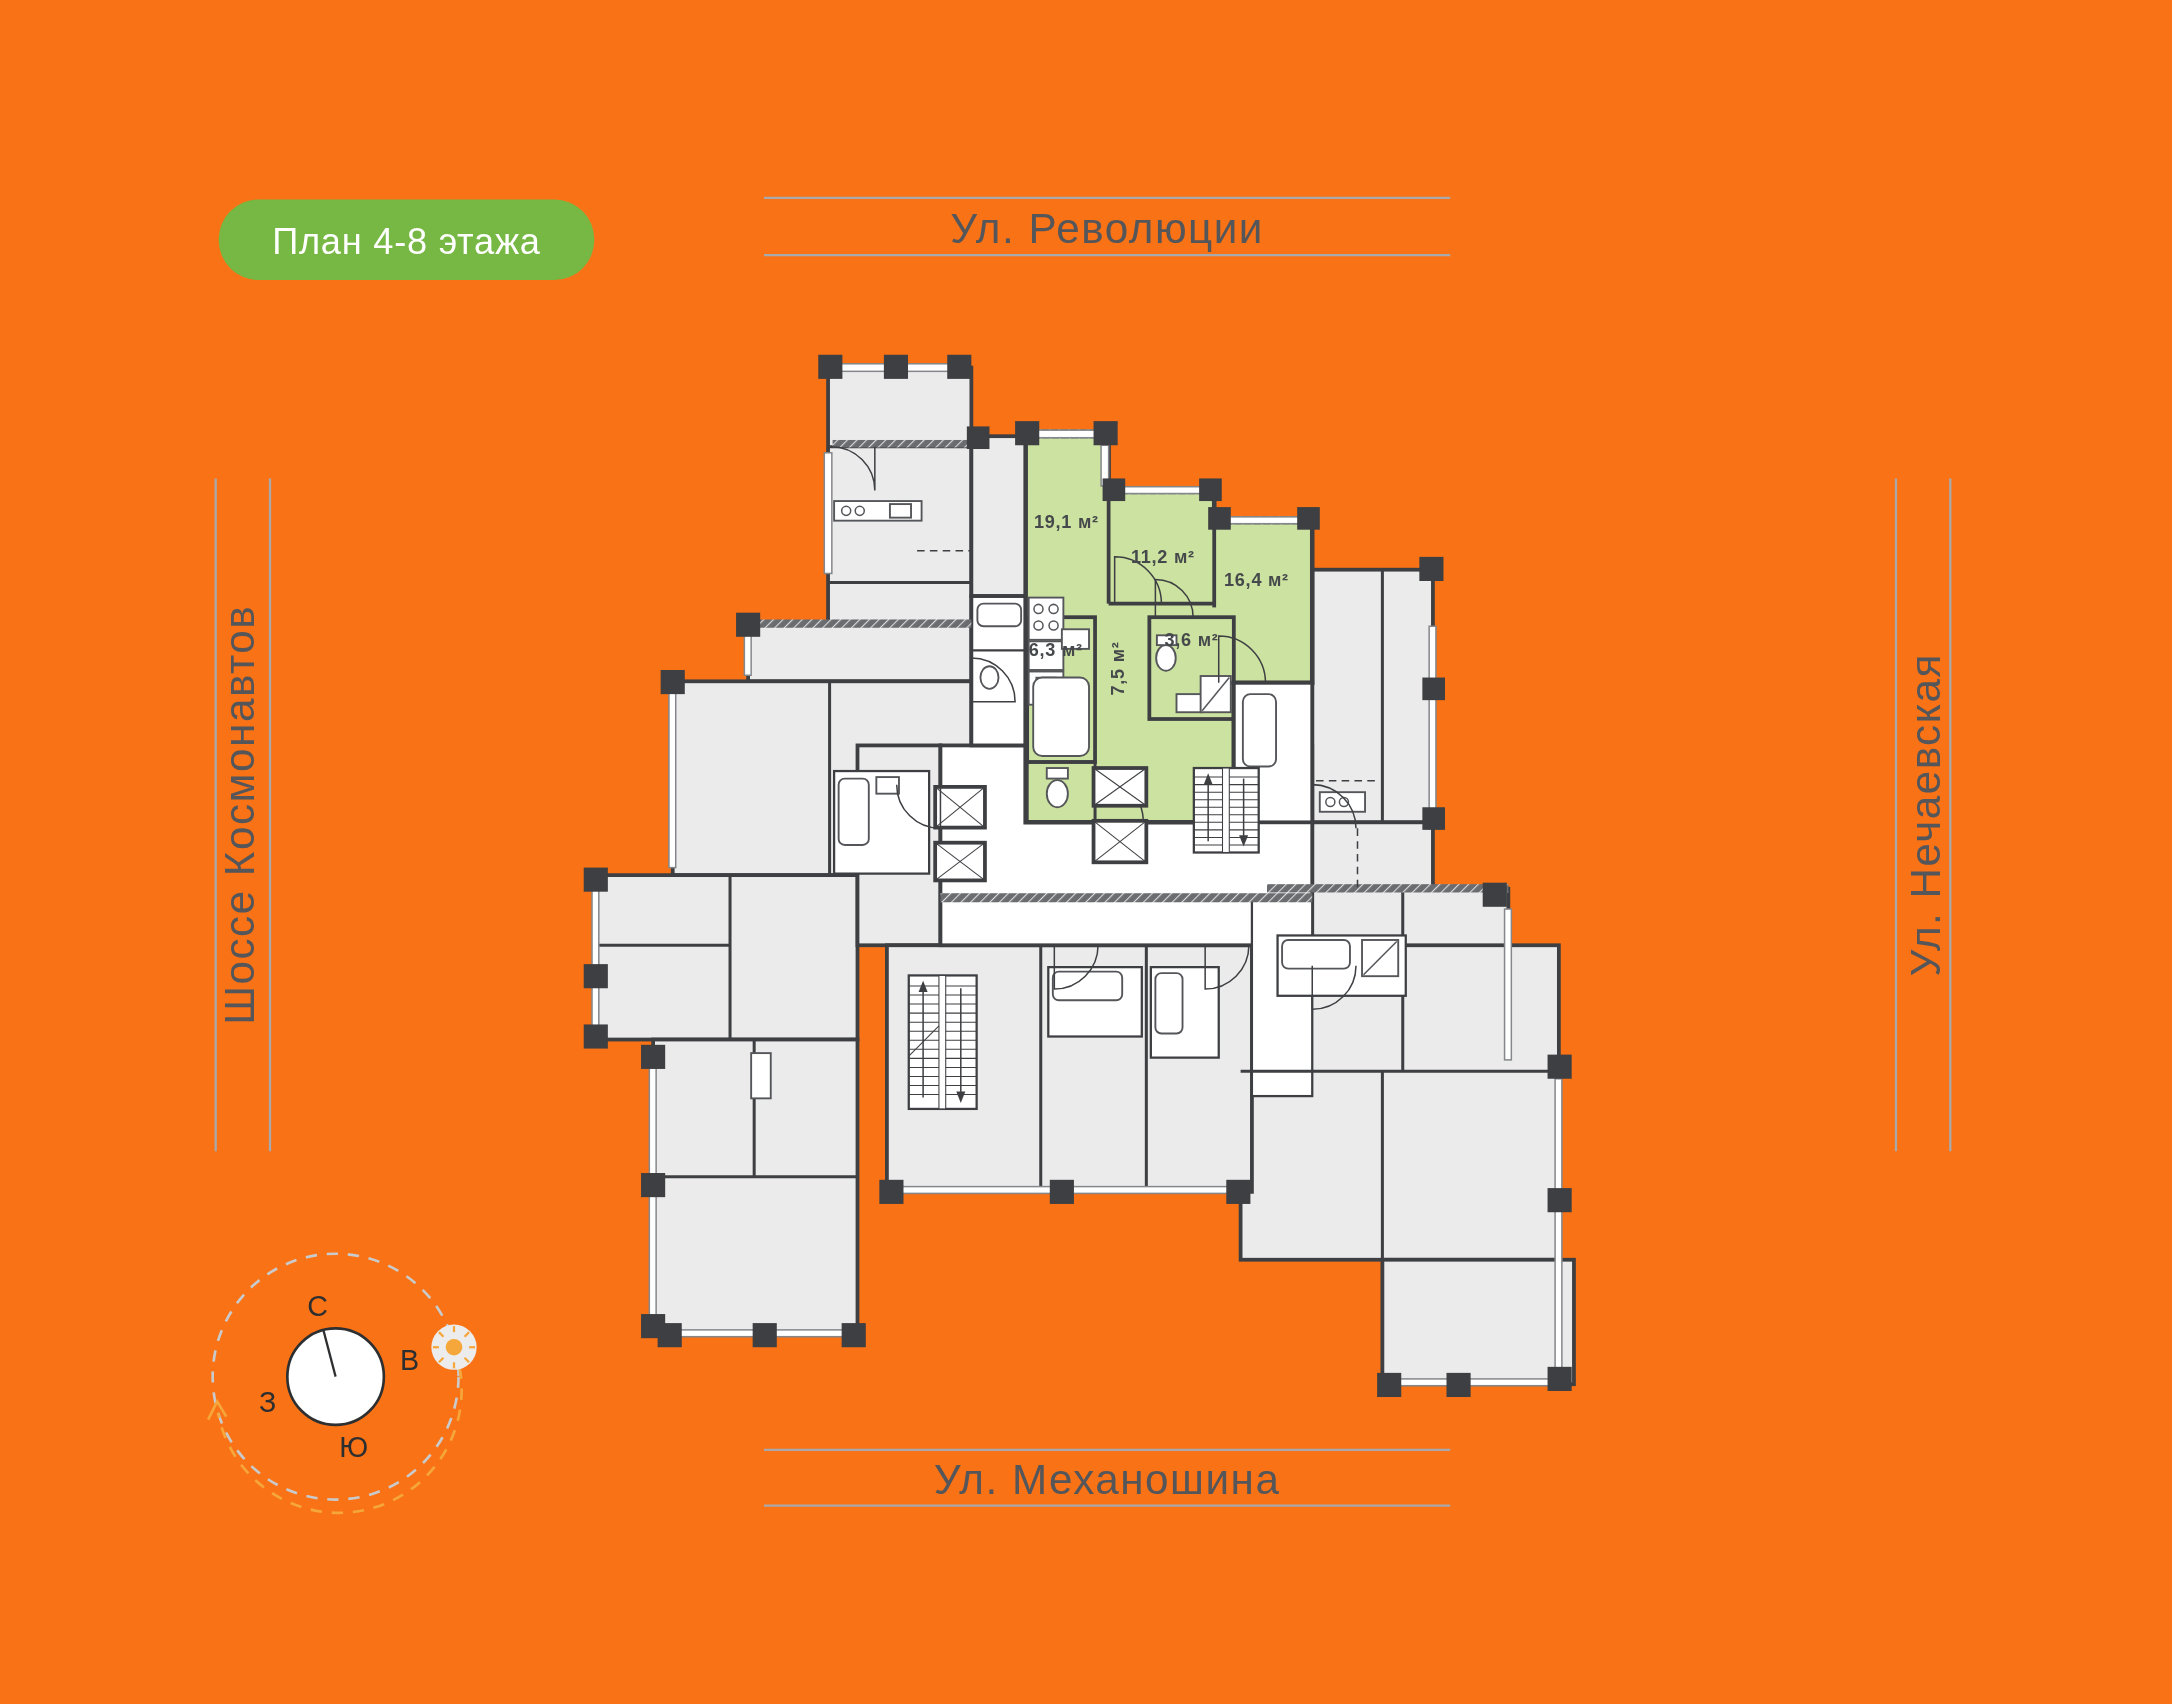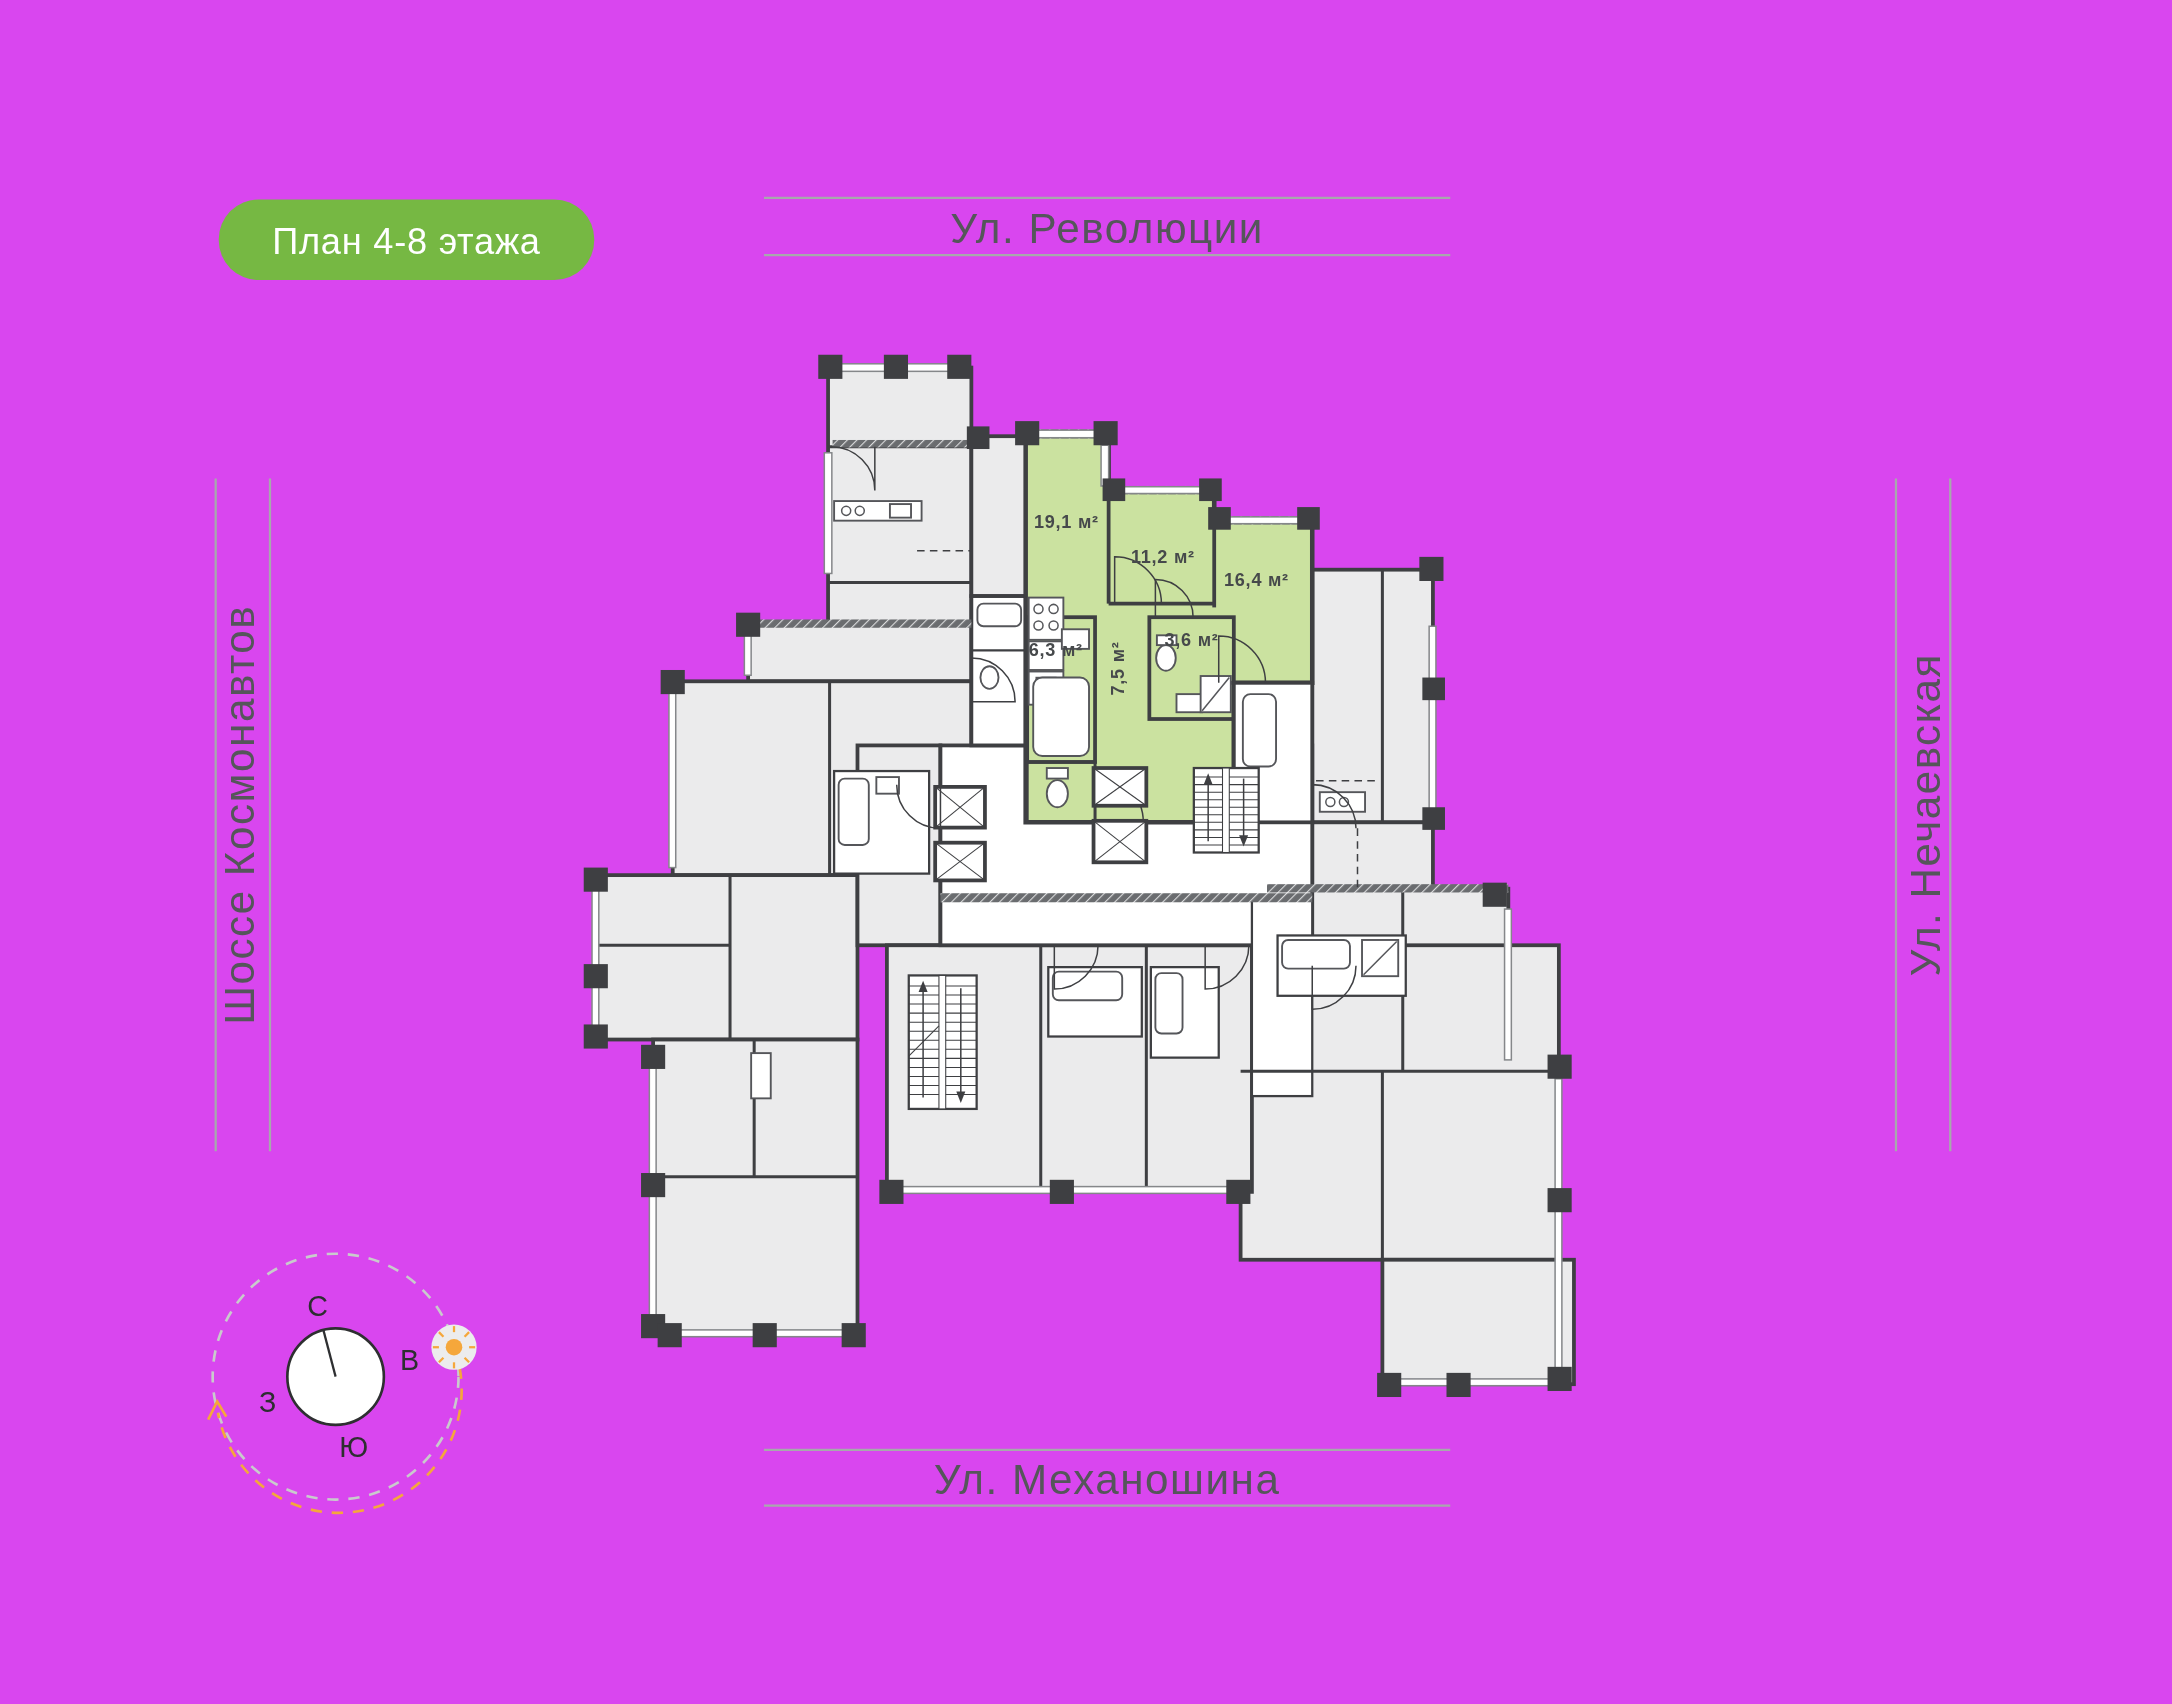--- a/index.html
+++ b/index.html
@@ -1,16 +1,16 @@
 <!DOCTYPE html>
 <html style="font-size:12px"><head>
 <meta charset="utf-8">
 <style>
   html,body{margin:0;padding:0;background:#ffffff;}
-  .page{position:relative;width:2172px;height:1705px;background:#d946ef;overflow:hidden;}
+  .page{position:relative;width:2172px;height:1705px;background:#f97316;overflow:hidden;}
   svg{position:absolute;left:0;top:0;}
   text{font-family:"Liberation Sans", sans-serif;}
   .street-text{fill:#55565a;font-size:56px;letter-spacing:2px;}
   .badge-text{fill:#ffffff;font-size:48px;letter-spacing:1px;}
   .room-label{fill:#46494b;font-size:24px;font-weight:bold;letter-spacing:1px;}
   .compass-letter{fill:#2d2e30;font-size:38px;}
   .wall{stroke:#3e3f42;fill:none;}
   .mass{fill:#ebebec;stroke:#3e3f42;stroke-width:5;}
   .whitebox{fill:#ffffff;stroke:#3e3f42;stroke-width:5;}
   .fix{fill:#ffffff;stroke:#55565a;stroke-width:2.5;}

